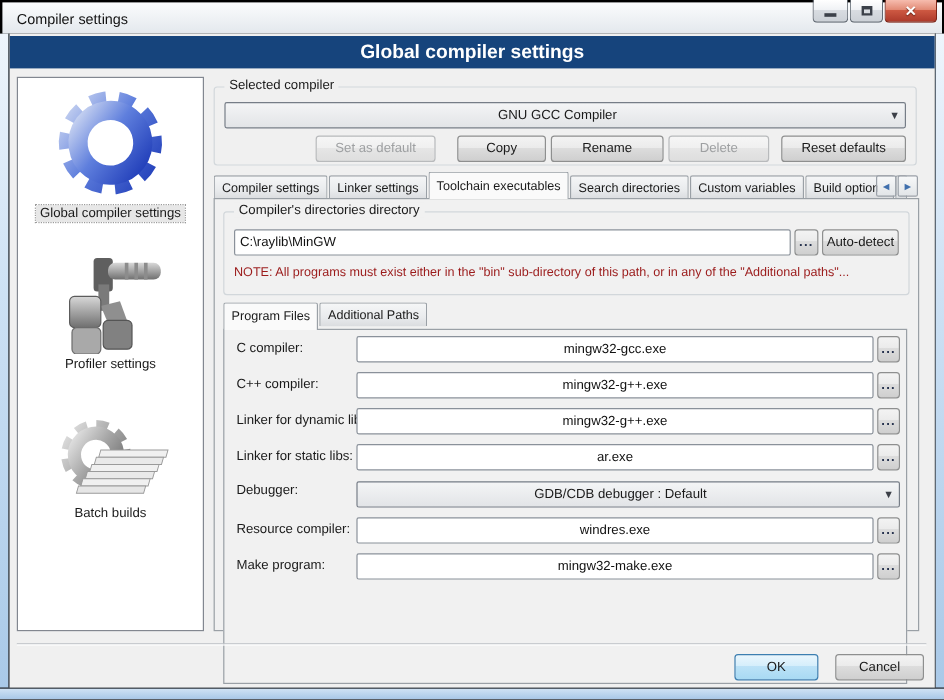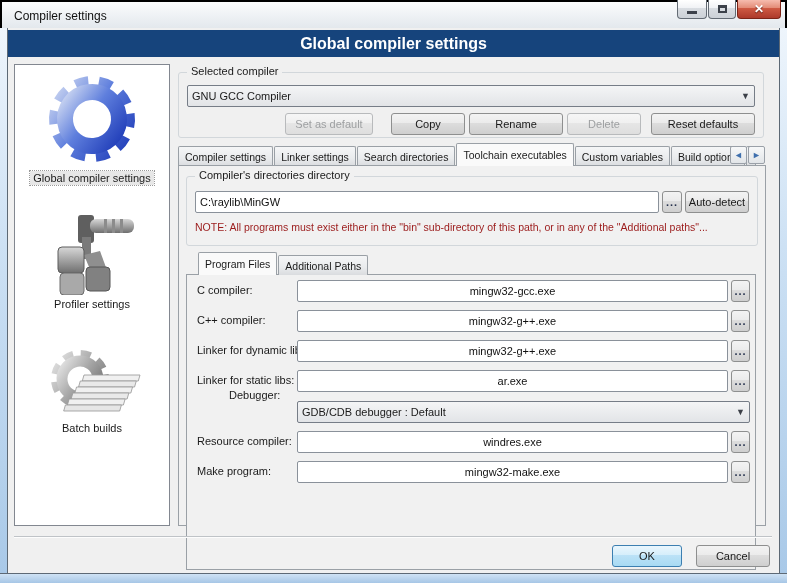--- a/index.html
+++ b/index.html
@@ -38,21 +38,21 @@
   .sidebar { position:absolute; left:6px; top:36px; width:156px; height:462px;
     background:#fff; border:1px solid #828790; display:flex; flex-direction:column; align-items:center; }
   .side-item { display:flex; flex-direction:column; align-items:center; cursor:default; }
   .side-label { font-size:11px; padding:1px 3px; margin-top:2px; }
   .side-item.selected .side-label { background:#e7e7e7; outline:1px dotted #9a9a9a; }
   
   .groupbox { position:absolute; border:1px solid #d2d7db; border-radius:3px; }
   .group-label { position:absolute; top:-8px; left:8px; background:#f0f0f0; padding:0 4px; font-size:11px; }
   
   .combo { display:flex; align-items:center; border:1px solid #767d87; border-radius:2px;
-    background:linear-gradient(180deg,#f4f5f6,#e2e4e7); padding:0 4px; height:22px; }
+    background:linear-gradient(180deg,#f4f5f6,#e2e4e7); padding:0 4px; height:22px;text-align:center; }
   .combo .combo-text { flex:1; overflow:hidden; white-space:nowrap; }
   .combo .arr { color:#3c4048; font-size:9px; padding-left:4px; }
   .txt { height:22px; border:1px solid #8a919a; border-radius:2px; background:#fff;
     font-family:"Liberation Sans",sans-serif; font-size:11px; padding:0 4px; color:#111; width:100%; }
   .btn { height:22px; border:1px solid #8e8f8f; border-radius:3px; font-size:11px; color:#1a1a1a;
     background:linear-gradient(180deg,#f3f3f3 0%,#ebebeb 45%,#dddddd 45%,#cfcfcf 100%);
     display:flex; align-items:center; justify-content:center; cursor:default; }
   .btn.disabled { color:#9ea0a2; border-color:#b8babc;
     background:linear-gradient(180deg,#f6f6f6 0%,#f0f0f0 45%,#e6e6e6 45%,#dedede 100%); }
   .btn.default-ok { border-color:#3c7fb1;
@@ -66,21 +66,21 @@
     background:linear-gradient(180deg,#f5f6f7,#e9ebed 60%,#dadcdf); margin-right:1px; font-size:10.5px; }
   .tab.active { height:23px; background:#fafafa; position:relative; z-index:2; font-size:10.5px; }
   .tab.sliver { width:10px; padding:0; }
   .tab-arrows { position:absolute; right:1px; bottom:2px; display:flex; gap:1px; z-index:3; }
   .tab-arrow { width:17px; height:18px; border:1px solid #9aa0a8; border-radius:2px;
     background:linear-gradient(180deg,#f7f8f9,#e2e5e8); color:#3f6fad; font-size:9px;
     display:flex; align-items:center; justify-content:center; }
   .pane { position:absolute; background:#f1f1f1; border:1px solid #9aa0a6; }
   .pane-outer { left:170px; top:137px; width:588px; height:361px; }
   .pane-inner { left:178px; top:246px; width:570px; height:296px; }
-  .tabs-inner { position:absolute; left:178px; top:224px; height:23px; display:flex; align-items:flex-end; z-index:2;margin-left:12px; }
+  .tabs-inner { position:absolute; left:178px; top:224px; height:23px; display:flex; z-index:2; }
   
   .install-row { position:absolute; left:8px; right:8px; top:14px; display:flex; gap:3px; align-items:flex-end; }
   .install-note { position:absolute; left:8px; top:44px; right:2px; white-space:nowrap; overflow:hidden;
     color:#9b1b1b; font-size:10.5px; }
   
   .frow-label { position:absolute; left:10px; font-size:11px; }
   .frow-input { position:absolute; left:110px; width:431px;text-align:center; }
   .frow-browse { position:absolute; left:544px; width:19px; }
   .frow-combo { position:absolute; left:110px; width:453px; }
   
@@ -183,33 +183,33 @@
       </div>
     </div>
 
     <div class="groupbox" style="left:170px; top:44px; width:586px; height:66px;">
       <span class="group-label">Selected compiler</span>
       <div class="combo sel-combo">
         <span class="combo-text">GNU GCC Compiler</span>
         <span class="arr">▼</span>
       </div>
       <div class="sel-btnrow">
-        <div class="btn disabled" style="width:88px; margin-right:18px;">Set as default</div>
+        <div class="btn disabled" style="width:100px; margin-right:18px;">Set as default</div>
         <div class="btn" style="width:74px; margin-right:4px;">Copy</div>
         <div class="btn" style="width:94px; margin-right:4px;">Rename</div>
-        <div class="btn disabled" style="width:74px; margin-right:10px;">Delete</div>
+        <div class="btn disabled" style="width:84px; margin-right:10px;">Delete</div>
         <div class="btn" style="width:104px;">Reset defaults</div>
       </div>
     </div>
 
     <div class="tabs-row">
       <div class="tab">Compiler settings</div>
       <div class="tab">Linker settings</div>
+      <div class="tab active">Toolchain executables</div>
       <div class="tab">Search directories</div>
-      <div class="tab active">Toolchain executables</div>
       <div class="tab">Custom variables</div>
       <div class="tab">Build options</div>
       <div class="tab sliver"></div>
       <div class="tab-arrows">
         <div class="tab-arrow">
             <span>◄</span>
           </div>
         <div class="tab-arrow">
             <span>►</span>
           </div>
@@ -242,21 +242,21 @@
       <div class="btn browse frow-browse" style="top:35px;">...</div>
 
       <div class="frow-label" style="top:69px;">Linker for dynamic libs:</div>
       <input class="txt frow-input" style="top: 65px;" value="mingw32-g++.exe">
       <div class="btn browse frow-browse" style="top:65px;">...</div>
 
       <div class="frow-label" style="top:99px;">Linker for static libs:</div>
       <input class="txt frow-input" style="top: 95px;" value="ar.exe">
       <div class="btn browse frow-browse" style="top:95px;">...</div>
 
-      <div class="frow-label" style="top:114px;margin-left:32px;">Debugger:</div>
+      <div class="frow-label" style="top:128px;">Debugger:</div>
       <div class="combo frow-combo" style="top:126px;">
         <span class="combo-text">GDB/CDB debugger : Default</span>
         <span class="arr">▼</span>
       </div>
 
       <div class="frow-label" style="top:160px;">Resource compiler:</div>
       <input class="txt frow-input" style="top: 156px;" value="windres.exe">
       <div class="btn browse frow-browse" style="top:156px;">...</div>
 
       <div class="frow-label" style="top:190px;">Make program:</div>

